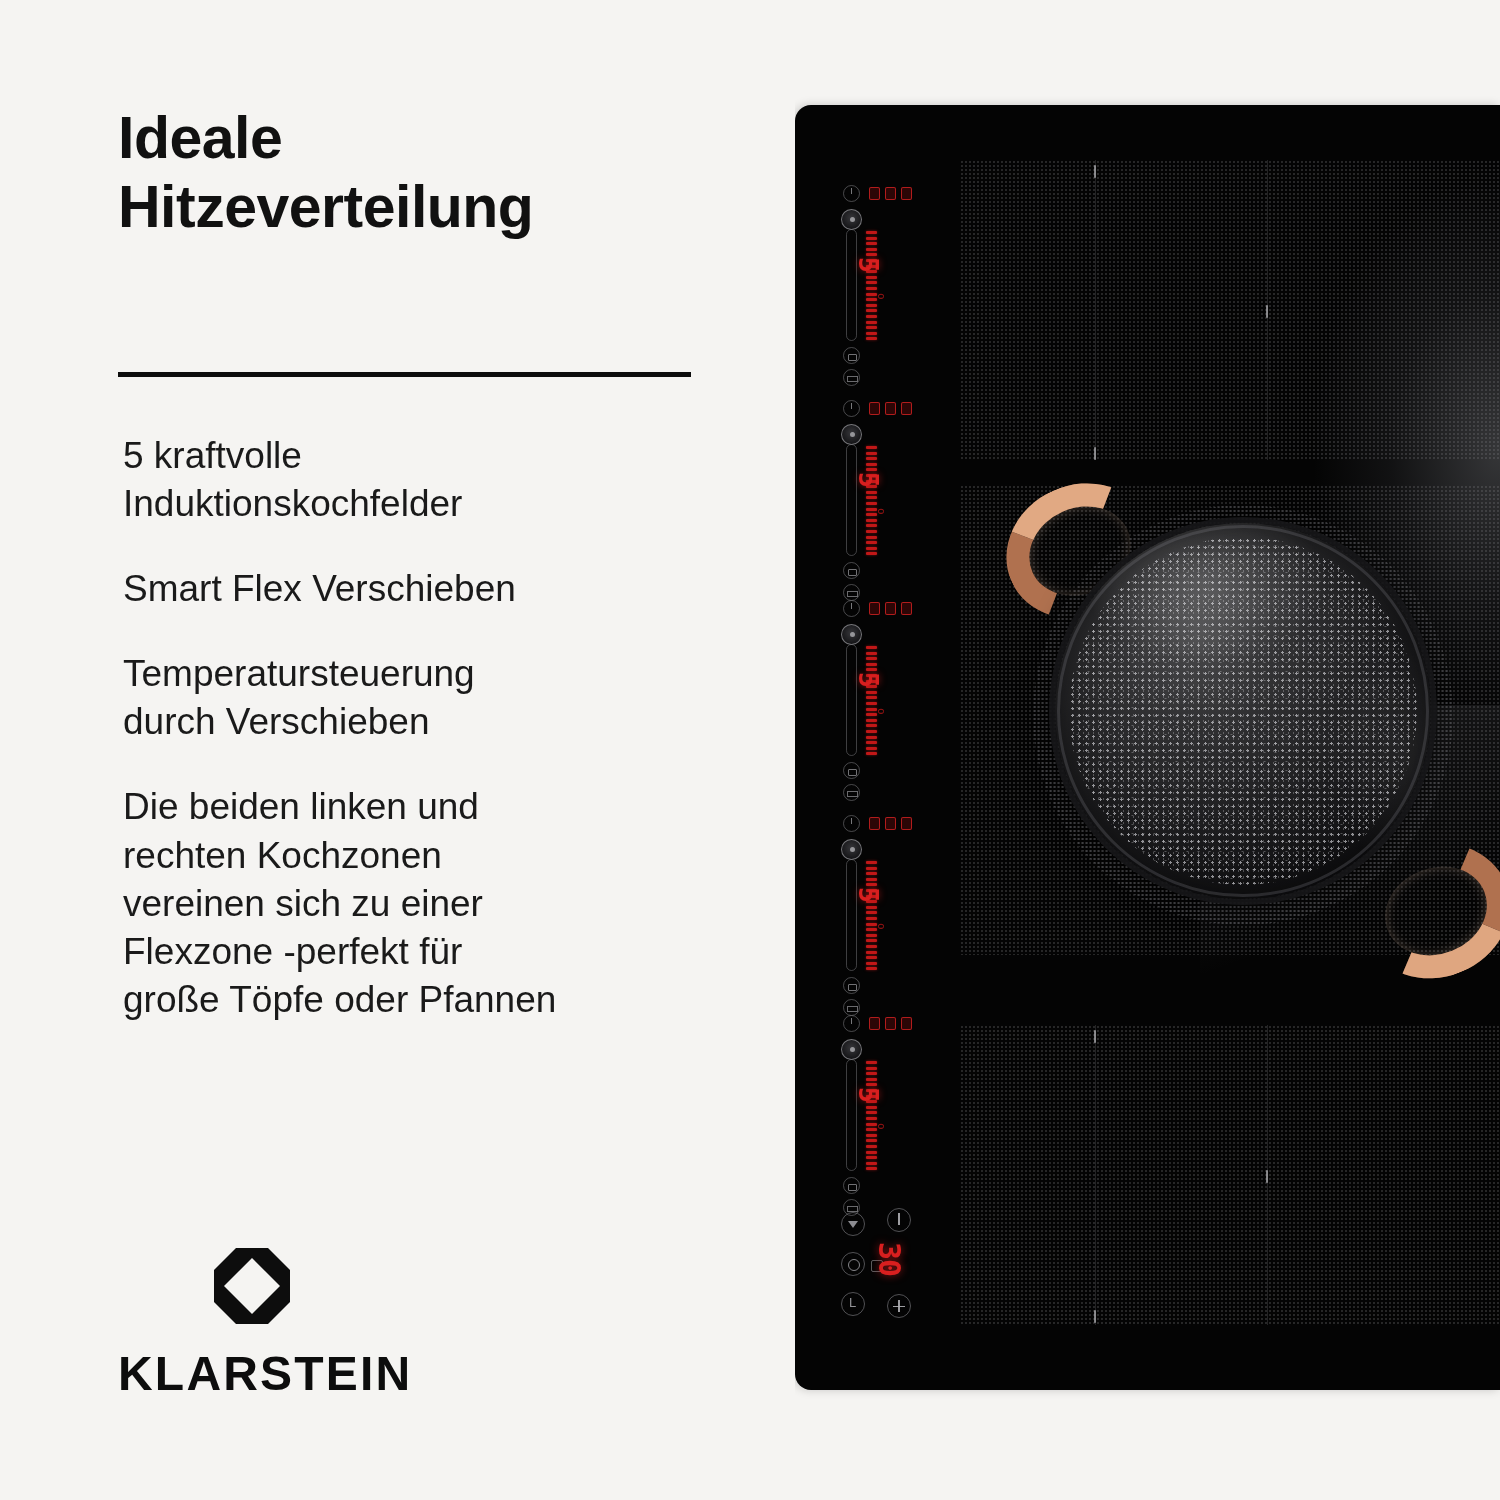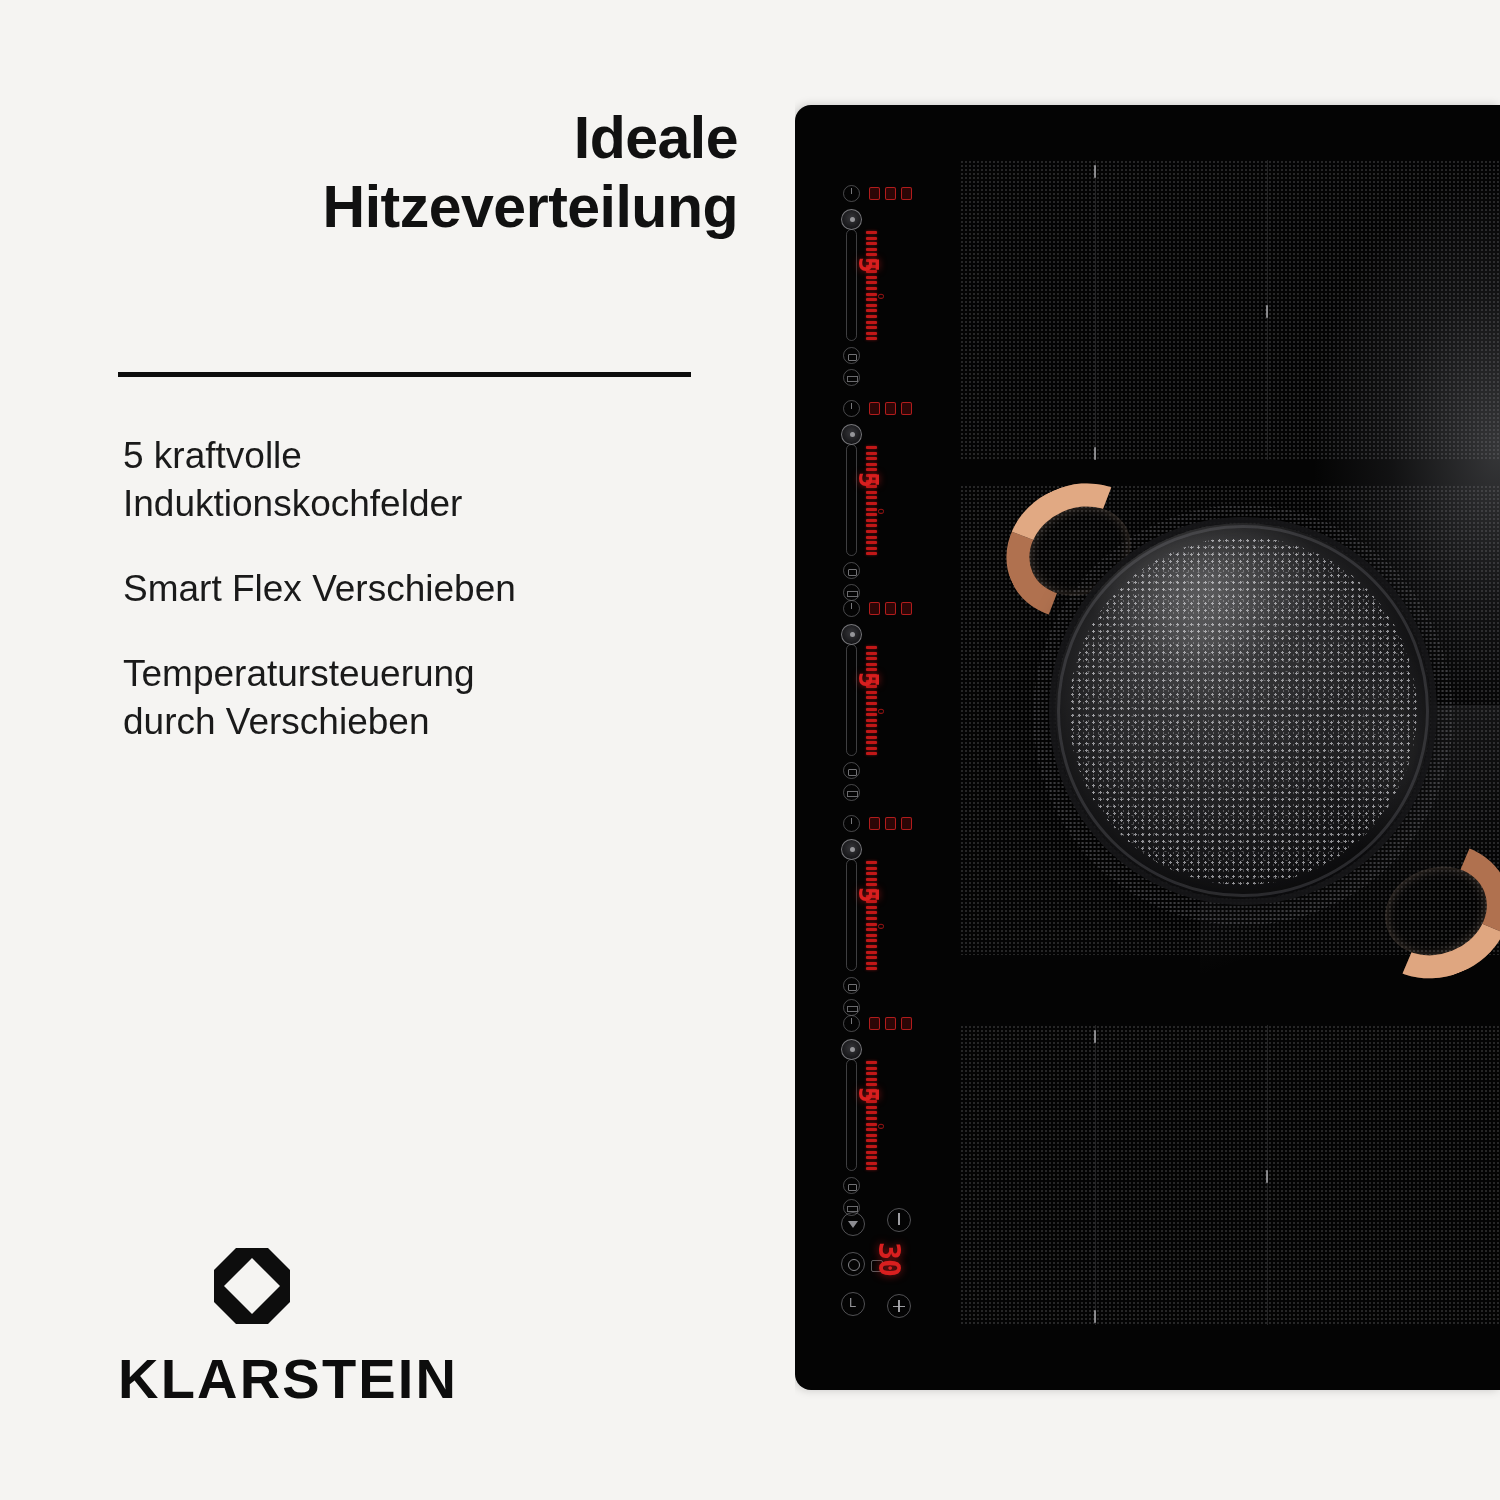--- a/index.html
+++ b/index.html
@@ -28,21 +28,20 @@
     position: absolute;
     left: 118px;
     top: 104px;
     width: 620px;
     font-size: 59px;
     font-weight: 700;
     line-height: 1.17;
     letter-spacing: -0.5px;
     color: #111111;
     white-space: pre-line;
-    text-align: right;
   }
   .rule {
     position: absolute;
     left: 118px;
     top: 372px;
     width: 573px;
     height: 5px;
     background: #0d0d0d;
   }
   .bullets {
@@ -70,21 +69,21 @@
   }
   .logo-mark {
     width: 76px;
     height: 76px;
     position: relative;
     margin-left: 96px;
   }
   .logo-mark svg { display: block; }
   .logo-word {
     margin-top: 22px;
-    font-size: 56px;
+    font-size: 48px;
     font-weight: 700;
     letter-spacing: 2.2px;
     color: #0d0d0d;
   }
 
   
   .cooktop-stage {
     position: absolute;
     left: 795px;
     top: 0;
@@ -462,20 +461,25 @@
 Hitzeverteilung</div>
 
     <div class="rule"></div>
 
     <div class="bullets">
       <div class="bullet">5 kraftvolle
 Induktionskochfelder</div>
       <div class="bullet">Smart Flex Verschieben</div>
       <div class="bullet">Temperatursteuerung
 durch Verschieben</div>
+      <div class="bullet">Die beiden linken und
+rechten Kochzonen
+vereinen sich zu einer
+Flexzone -perfekt für
+große Töpfe oder Pfannen</div>
     </div>
 
     <div class="logo-block">
       <div class="logo-mark">
         <svg width="76" height="76" viewBox="0 0 76 76" aria-hidden="true">
           <path fill="#0d0d0d" d="M22 0 H54 L76 22 V54 L54 76 H22 L0 54 V22 Z
                                    M38 10 L10 38 L38 66 L66 38 Z" fill-rule="evenodd"></path>
         </svg>
       </div>
       <div class="logo-word">KLARSTEIN</div>

